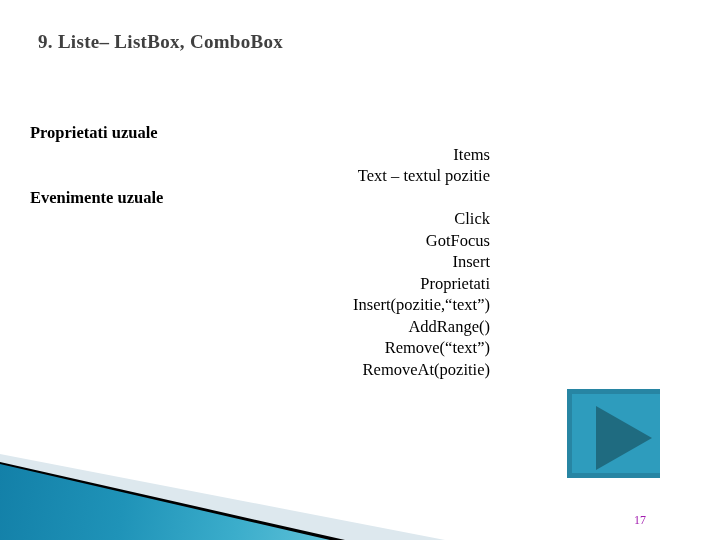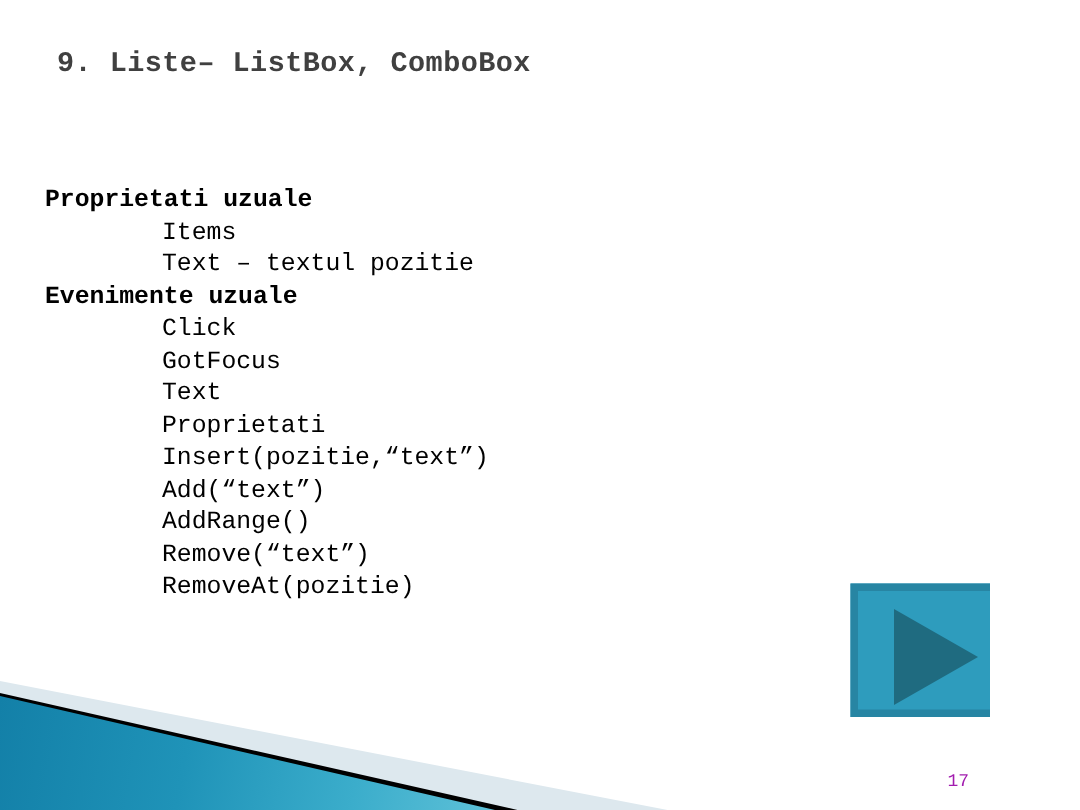--- a/index.html
+++ b/index.html
@@ -7,21 +7,21 @@
     padding: 0;
     background: #ffffff;
   }
 
   #slide {
     position: relative;
     width: 660px;
     height: 540px;
     background: #ffffff;
     overflow: hidden;
-    font-family: Liberation Mono, monospace;
+    font-family: Liberation Serif, serif;
     -webkit-font-smoothing: antialiased;
   }
 
   
   #slide-title {
     position: absolute;
     left: 38px;
     top: 31px;
     font-size: 19px;
     font-weight: bold;
@@ -48,20 +48,21 @@
   }
 
   .line.head {
     font-weight: bold;
     padding-left: 0;
   }
 
   .line.sub {
     font-weight: normal;
     padding-left: 78px;
+    text-align: right;
   }
 
   
   #play-button {
     position: absolute;
     left: 567px;
     top: 389px;
     width: 113px;
     height: 89px;
     background: #2e9cbd;
@@ -130,24 +131,23 @@
 
   <div id="slide-title">9. Liste– ListBox, ComboBox</div>
 
   <div id="content">
       <div class="line head">Proprietati uzuale</div>
       <div class="line sub">Items</div>
       <div class="line sub">Text – textul pozitie</div>
       <div class="line head">Evenimente uzuale</div>
       <div class="line sub">Click</div>
       <div class="line sub">GotFocus</div>
-      <div class="line sub">Text</div>
+      <div class="line sub">Insert</div>
       <div class="line sub">Proprietati</div>
       <div class="line sub">Insert(pozitie,“text”)</div>
-      <div class="line sub">Add(“text”)</div>
       <div class="line sub">AddRange()</div>
       <div class="line sub">Remove(“text”)</div>
       <div class="line sub">RemoveAt(pozitie)</div>
     </div>
 
   <div id="play-button">
     <div id="play-triangle"></div>
   </div>
 
   <div id="deco-pale"></div>

